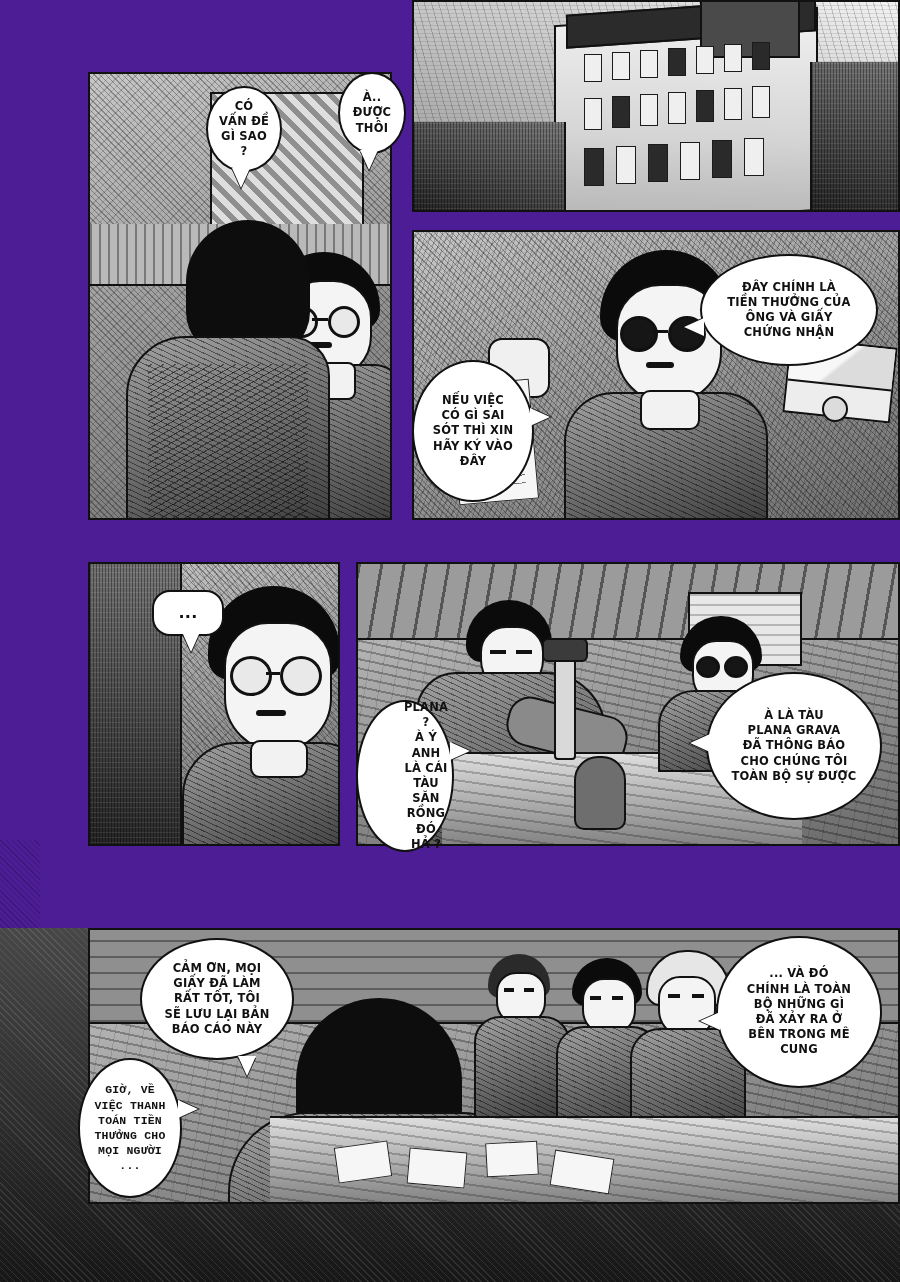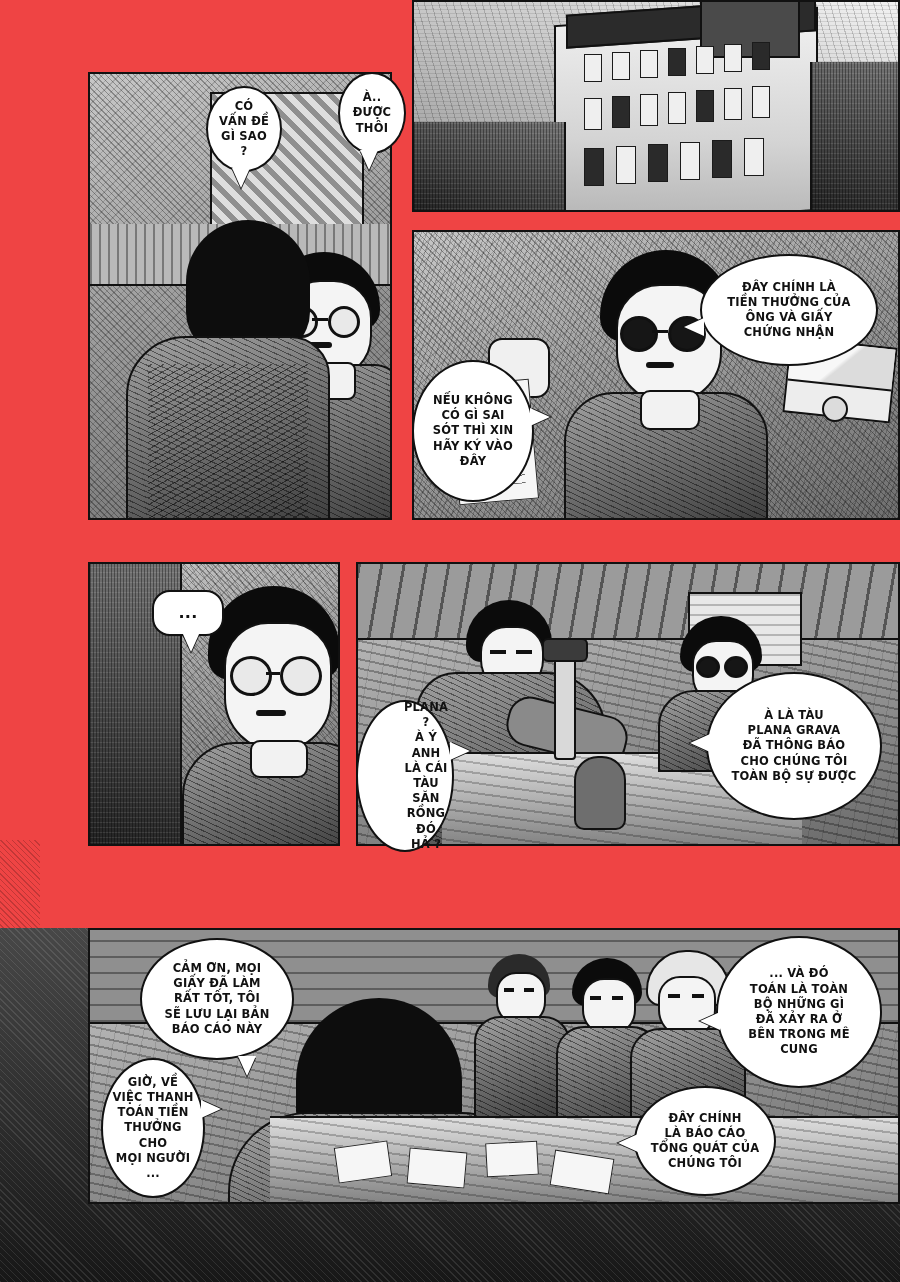--- a/index.html
+++ b/index.html
@@ -11,21 +11,21 @@
     width: 900px;
     height: 1282px;
     position: relative;
     font-family: "DejaVu Sans", sans-serif;
     overflow: hidden;
   }
 
   .page {
     position: absolute;
     inset: 0;
-    background: #ef4444;
+    background: #4c1d95;
   }
 
   
   .panel {
     position: absolute;
     border: 2px solid #111;
     background: #8d8d8d;
     overflow: hidden;
     box-sizing: border-box;
   }
@@ -297,21 +297,21 @@
   </div>
 
   <div class="balloon" style="left:700px;top:254px;width:178px;height:112px;justify-content:center;">
     <span class="b-txt">ĐÂY CHÍNH LÀ
 TIỀN THƯỞNG CỦA
 ÔNG VÀ GIẤY
 CHỨNG NHẬN</span>
     <span class="tail tail-l" style="left:-18px;top:62px;"></span>
   </div>
   <div class="balloon" style="left:412px;top:360px;width:122px;height:142px;">
-    <span class="b-txt">NẾU KHÔNG
+    <span class="b-txt">NẾU VIỆC
 CÓ GÌ SAI
 SÓT THÌ XIN
 HÃY KÝ VÀO
 ĐÂY</span>
     <span class="tail tail-r" style="right:-18px;top:46px;"></span>
   </div>
 
   <div class="panel tex-hatch" style="left:88px;top:562px;width:252px;height:284px;">
     <div class="obj" style="left:0;top:0;width:252px;height:284px;background:
         repeating-linear-gradient(60deg, rgba(0,0,0,.20) 0 1px, rgba(0,0,0,0) 1px 6px);"></div>
@@ -412,39 +412,32 @@
   </div>
 
   <div class="balloon" style="left:140px;top:938px;width:154px;height:122px;">
     <span class="b-txt">CẢM ƠN, MỌI
 GIẤY ĐÃ LÀM
 RẤT TỐT, TÔI
 SẼ LƯU LẠI BẢN
 BÁO CÁO NÀY</span>
     <span class="tail tail-d" style="left:96px;bottom:-18px;"></span>
   </div>
-  <div class="balloon" style="left:101px;top:1058px;width:104px;height:140px;">
+  <div class="balloon" style="left:78px;top:1058px;width:104px;height:140px;font-family:Liberation Mono, monospace;">
     <span class="b-txt">GIỜ, VỀ
 VIỆC THANH
 TOÁN TIỀN
 THƯỞNG CHO
 MỌI NGƯỜI
 ...</span>
     <span class="tail tail-r" style="right:-18px;top:40px;"></span>
   </div>
   <div class="balloon" style="left:716px;top:936px;width:166px;height:152px;">
     <span class="b-txt">... VÀ ĐÓ
-TOÁN LÀ TOÀN
+CHÍNH LÀ TOÀN
 BỘ NHỮNG GÌ
 ĐÃ XẢY RA Ở
 BÊN TRONG MÊ
 CUNG</span>
     <span class="tail tail-l" style="left:-18px;top:74px;"></span>
   </div>
-  <div class="balloon" style="left:634px;top:1086px;width:142px;height:110px;">
-    <span class="b-txt">ĐÂY CHÍNH
-LÀ BÁO CÁO
-TỔNG QUÁT CỦA
-CHÚNG TÔI</span>
-    <span class="tail tail-l" style="left:-18px;top:46px;"></span>
-  </div>
 
 </div>
 
 </body></html>

